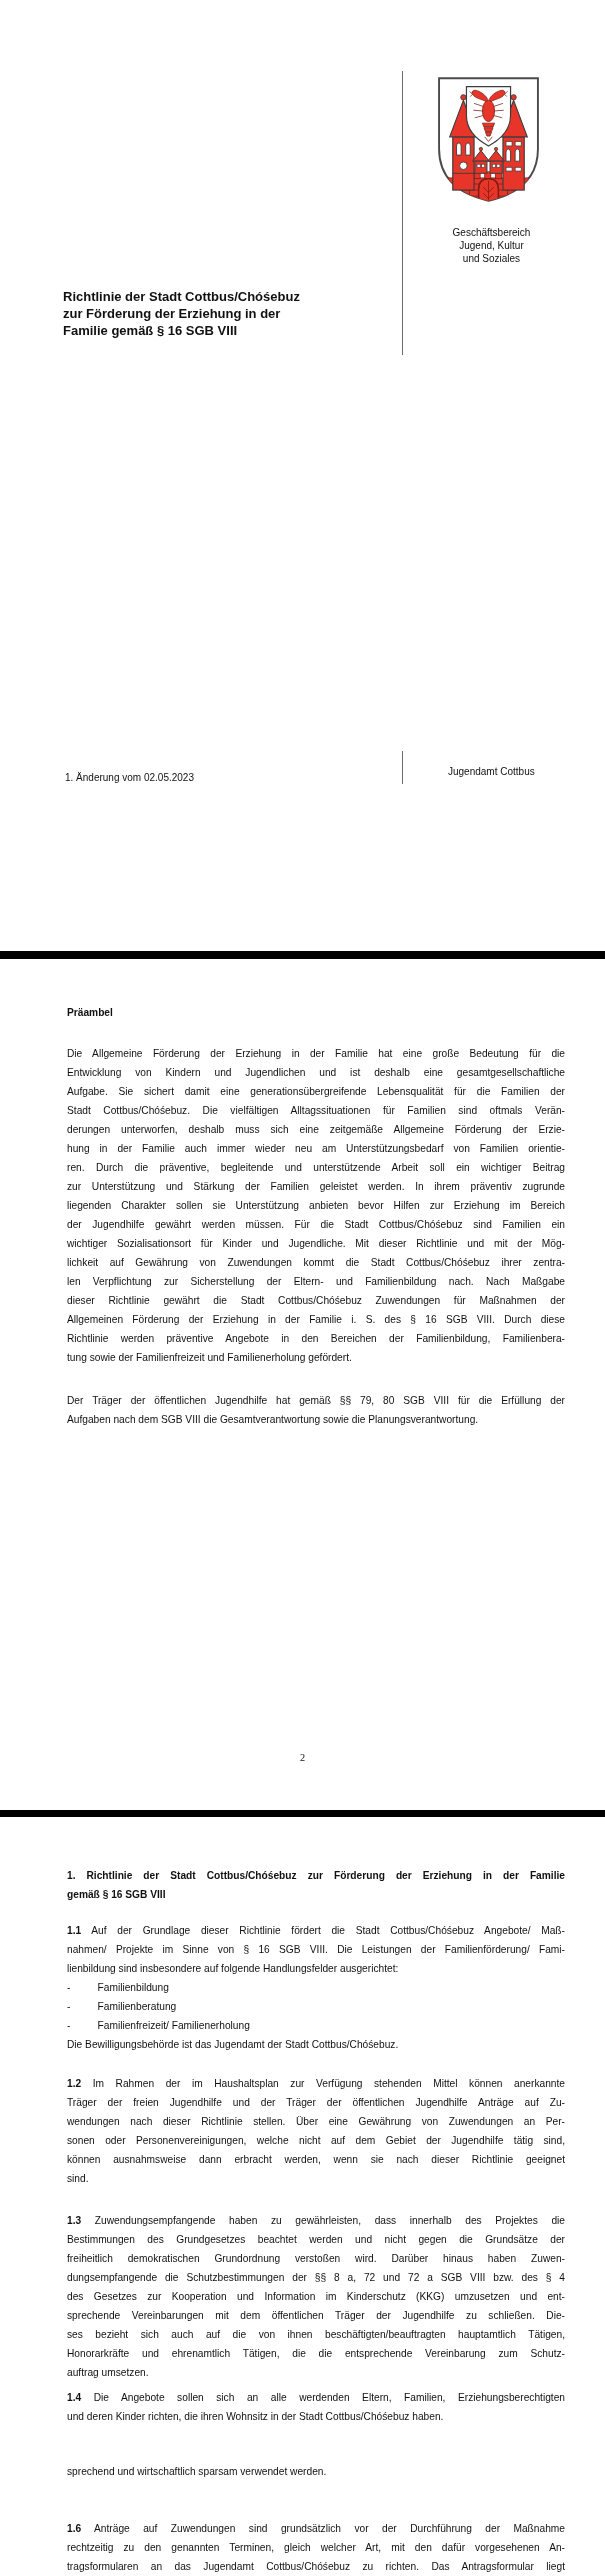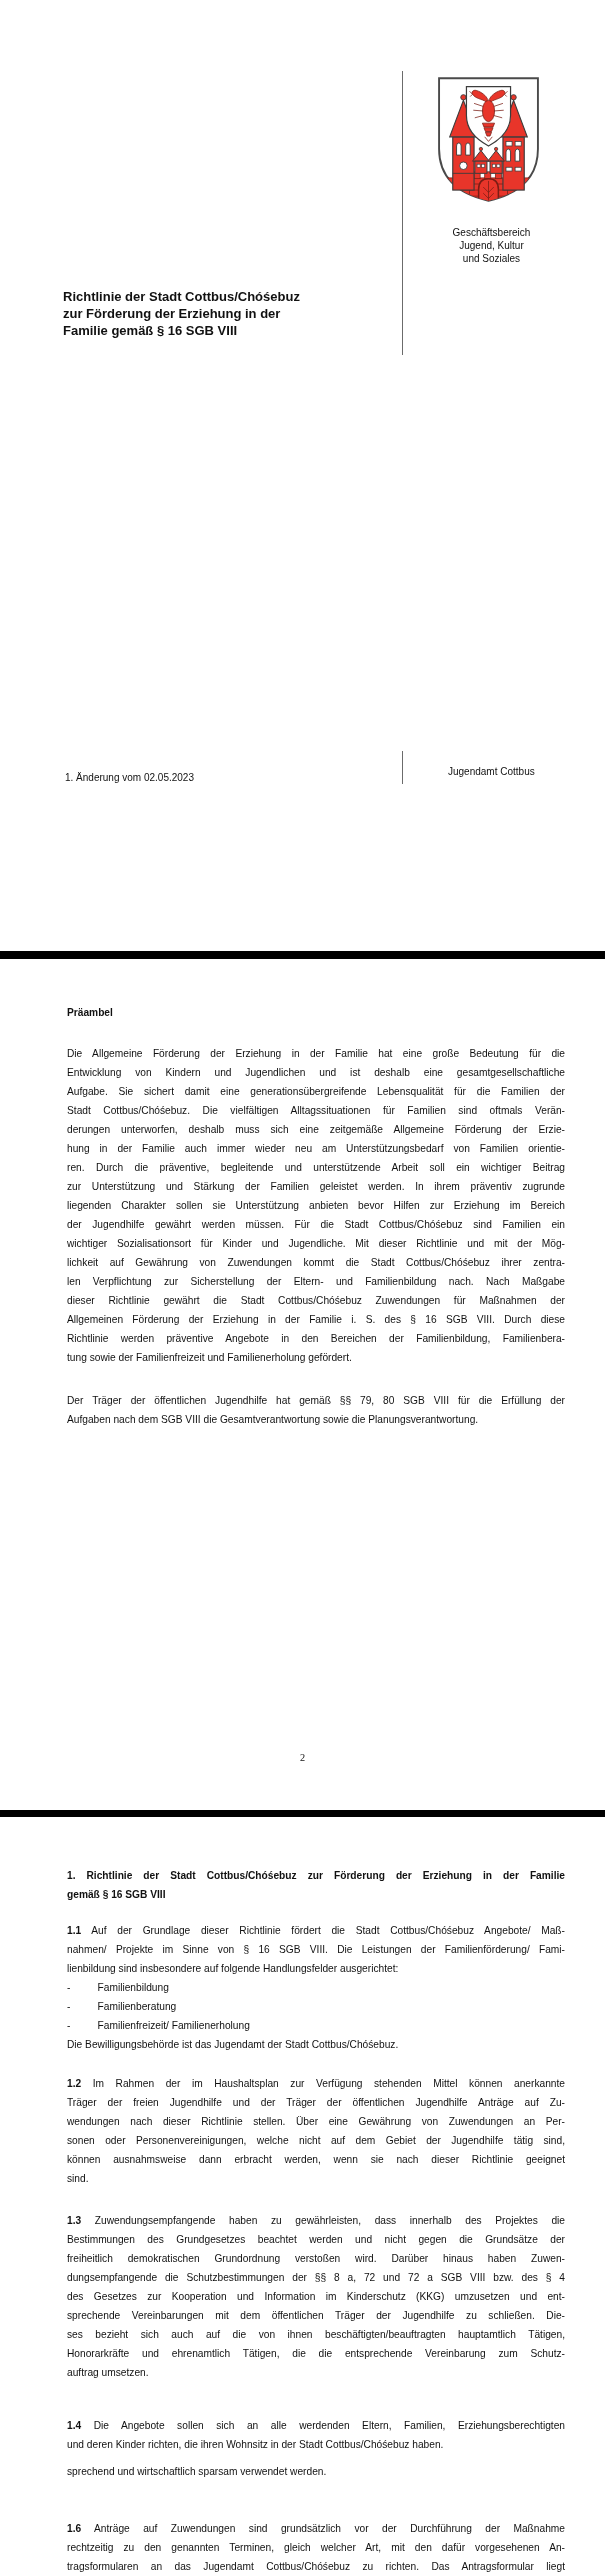--- a/index.html
+++ b/index.html
@@ -226,21 +226,21 @@
       <div class="tline"><b>1.3</b> Zuwendungsempfangende haben zu gewährleisten, dass innerhalb des Projektes die</div>
       <div class="tline">Bestimmungen des Grundgesetzes beachtet werden und nicht gegen die Grundsätze der</div>
       <div class="tline">freiheitlich demokratischen Grundordnung verstoßen wird. Darüber hinaus haben Zuwen-</div>
       <div class="tline">dungsempfangende die Schutzbestimmungen der §§ 8 a, 72 und 72 a SGB VIII bzw. des § 4</div>
       <div class="tline">des Gesetzes zur Kooperation und Information im Kinderschutz (KKG) umzusetzen und ent-</div>
       <div class="tline">sprechende Vereinbarungen mit dem öffentlichen Träger der Jugendhilfe zu schließen. Die-</div>
       <div class="tline">ses bezieht sich auch auf die von ihnen beschäftigten/beauftragten hauptamtlich Tätigen,</div>
       <div class="tline">Honorarkräfte und ehrenamtlich Tätigen, die die entsprechende Vereinbarung zum Schutz-</div>
       <div class="tline last">auftrag umsetzen.</div>
     </div>
-  <div class="abs tcol" style="left:67px;top:599px;">
+  <div class="abs tcol" style="left:67px;top:571px;">
       <div class="tline"><b>1.4</b> Die Angebote sollen sich an alle werdenden Eltern, Familien, Erziehungsberechtigten</div>
       <div class="tline last">und deren Kinder richten, die ihren Wohnsitz in der Stadt Cottbus/Chóśebuz haben.</div>
     </div>
   <div class="abs tcol" style="left:67px;top:645px;">
       <div class="tline last">sprechend und wirtschaftlich sparsam verwendet werden.</div>
     </div>
   <div class="abs tcol" style="left:67px;top:702px;">
       <div class="tline"><b>1.6</b> Anträge auf Zuwendungen sind grundsätzlich vor der Durchführung der Maßnahme</div>
       <div class="tline">rechtzeitig zu den genannten Terminen, gleich welcher Art, mit den dafür vorgesehenen An-</div>
       <div class="tline">tragsformularen an das Jugendamt Cottbus/Chóśebuz zu richten. Das Antragsformular liegt</div>

